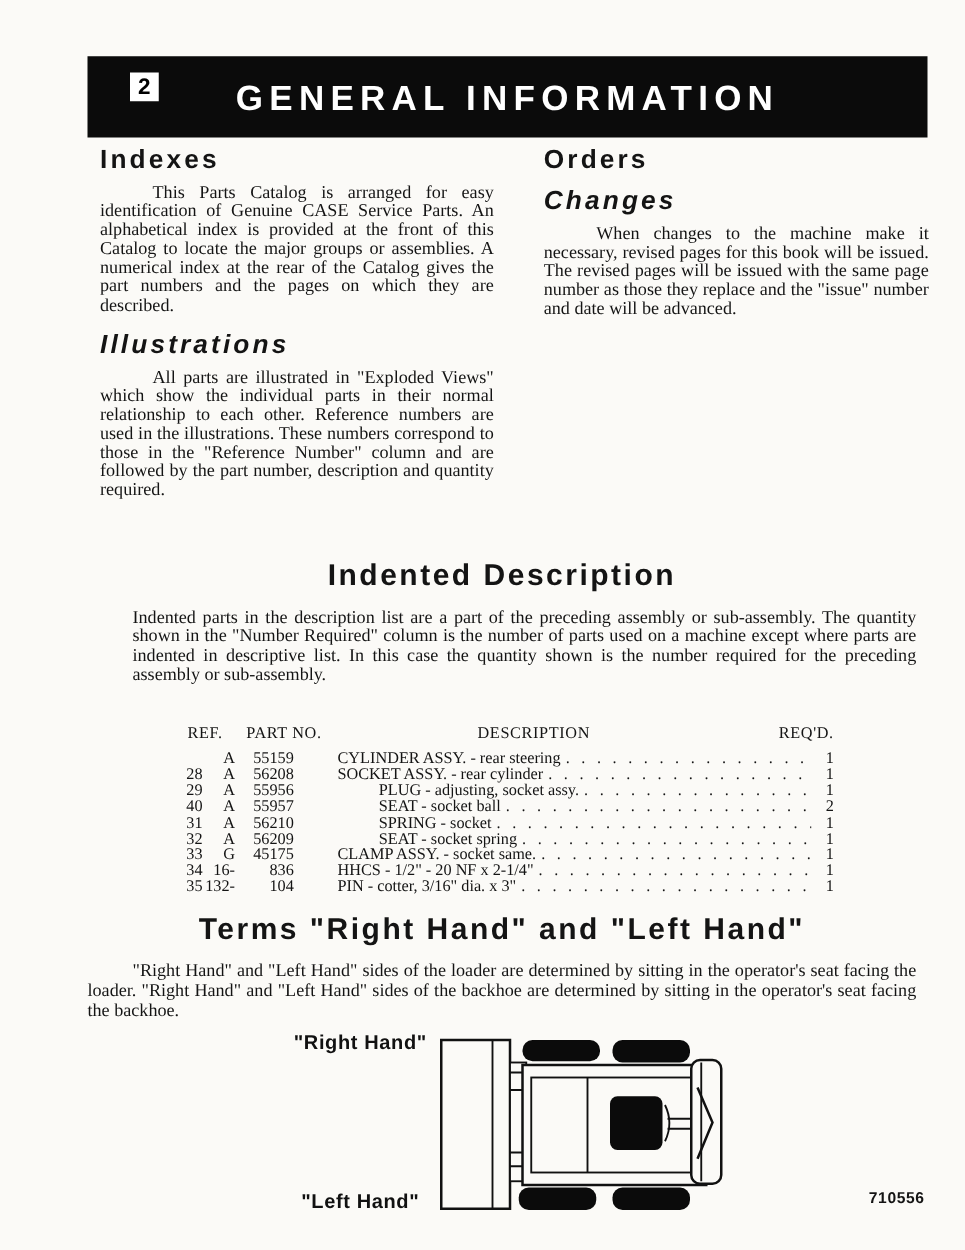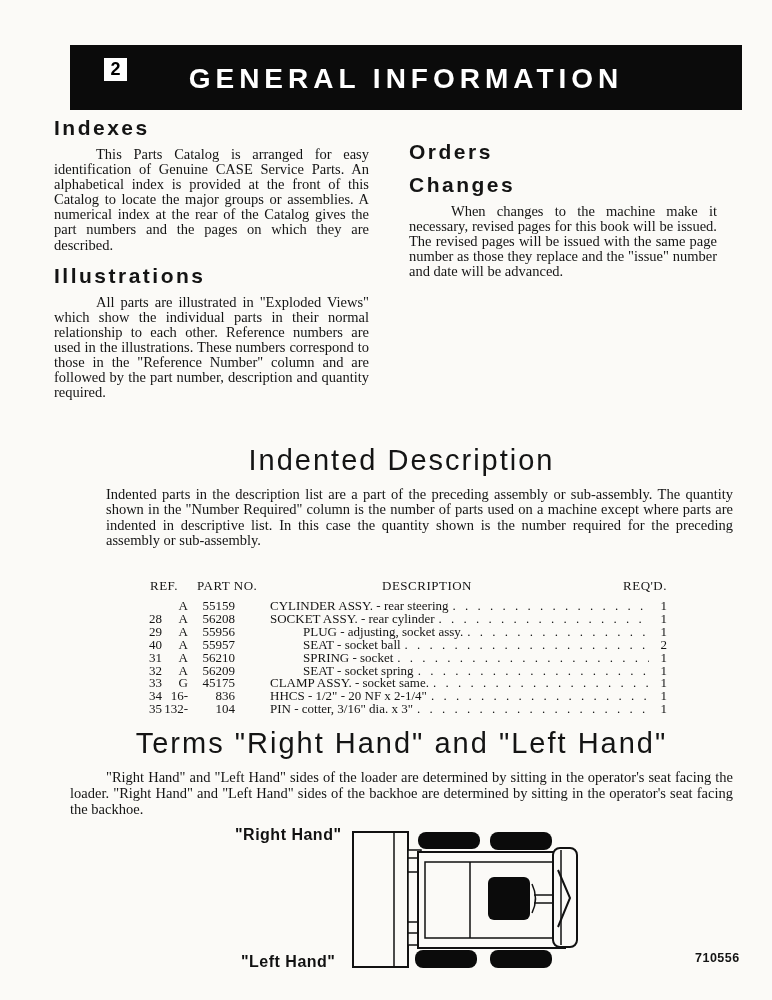--- a/index.html
+++ b/index.html
@@ -15,37 +15,37 @@
     display:flex;align-items:center;justify-content:center;
     font-family:"Liberation Sans",sans-serif;font-weight:bold;font-size:18px;color:#000;
   }
   .bar-title{
     position:absolute;left:0;top:0;width:100%;height:100%;box-sizing:border-box;
     display:flex;align-items:center;justify-content:center;padding-top:3px;
     color:#fff;font-family:"Liberation Sans",sans-serif;font-weight:bold;
     font-size:28px;letter-spacing:5px;white-space:nowrap;
   }
   
-  .columns{position:absolute;left:54px;top:118px;width:663px;display:flex;gap:40px;}
-  .col-l{width:315px;} .col-r{width:308px;margin-top:24px;}
+  .columns{position:absolute;left:80px;top:118px;width:663px;display:flex;gap:40px;}
+  .col-l{width:315px;} .col-r{width:308px;}
   h2.sec{
     font-family:"Liberation Sans",sans-serif;font-weight:bold;font-size:21px;
     letter-spacing:2.5px;margin:0 0 9px 0;line-height:20px;
   }
-  h2.mt{margin-top:13px;}
+  h2.mt{margin-top:13px;font-style:italic;}
   p.body{
     font-size:14.5px;line-height:15.1px;text-align:justify;text-indent:42px;margin:0;
   }
   p.body + p.body{margin-top:4px;}
   
   .center-block{position:absolute;left:70px;width:663px;}
   .indented{top:450px;}
   .terms{top:733px;}
   h2.center{
-    font-family:"Liberation Sans",sans-serif;font-weight:normal;font-size:29px;
+    font-family:"Liberation Sans",sans-serif;font-weight:bold;font-size:24px;
     letter-spacing:2px;text-align:center;margin:0;line-height:21px;white-space:nowrap;
   }
   .center-block p.body{margin-top:16px;}
   .indented p.body{text-indent:0;line-height:15.4px;margin-left:36px;}
   .terms p.body{text-indent:36px;line-height:15.8px;}
   
   .ptable{position:absolute;left:140px;top:578px;width:527px;font-size:13px;}
   .thead{position:relative;height:22px;}
   .thead span{position:absolute;top:0;white-space:nowrap;letter-spacing:0.5px;}
   .h-ref{left:10px;} .h-part{left:57px;} .h-desc{left:242px;} .h-reqd{right:0;}

